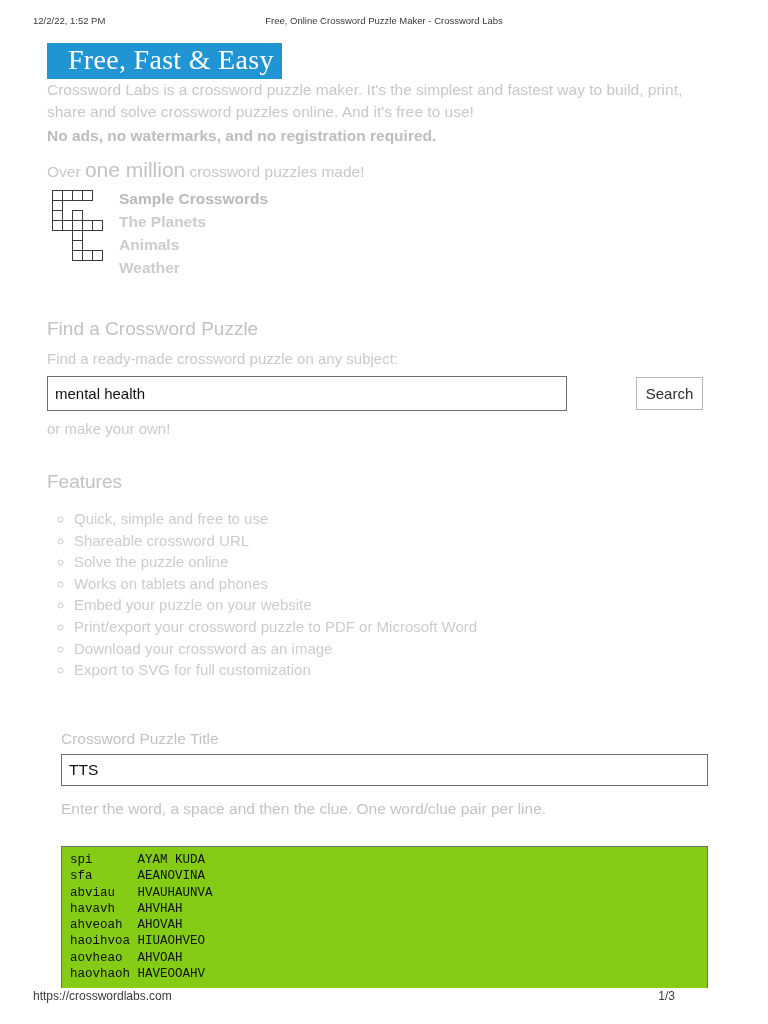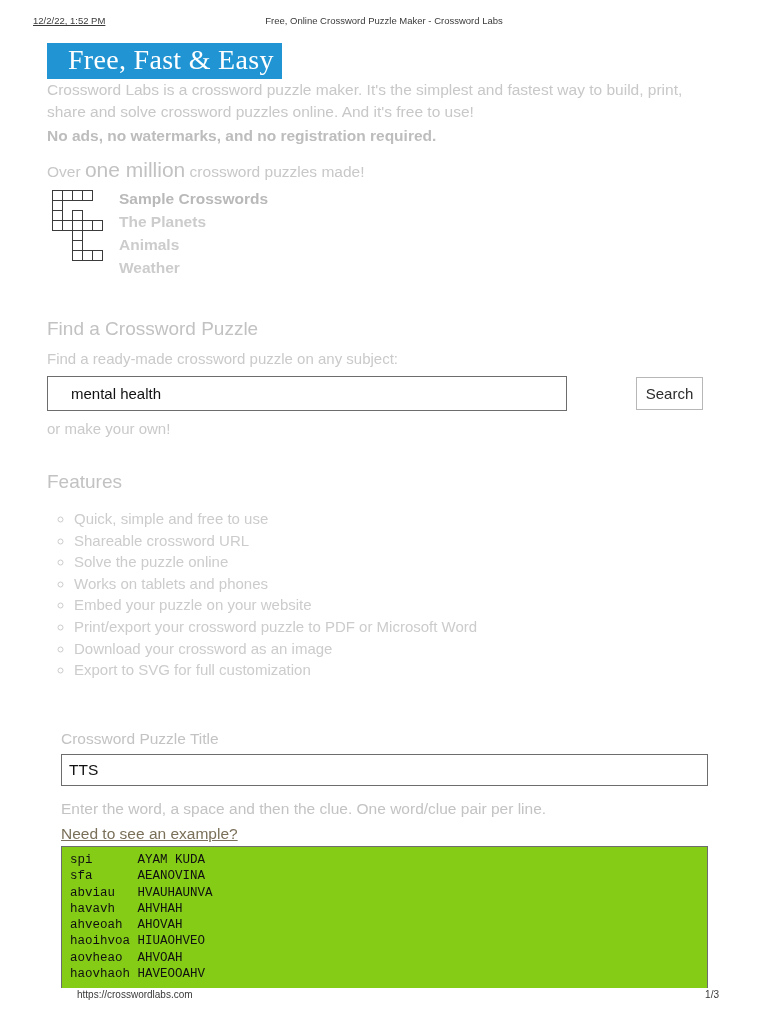--- a/index.html
+++ b/index.html
@@ -27,39 +27,37 @@
     height: 14px;
     font-size: 9.5px;
     color: #3a3a3a;
     font-family: "Liberation Sans", sans-serif;
   }
   .print-header .ph-date {
     position: absolute;
     left: 33px;
     top: 0;
     white-space: nowrap;
-    text-decoration: underline;
   }
   .print-header .ph-title {
     position: absolute;
     left: 0;
     top: 0;
     width: 768px;
     text-align: center;
     white-space: nowrap;
   }
   .print-footer {
     position: absolute;
     bottom: 21px;
     left: 0;
     width: 708px;
     height: 14px;
-    font-size: 10px;
+    font-size: 12px;
     color: #3a3a3a;
-    margin-left: 44px;
   }
   .print-footer .pf-url {
     position: absolute;
     left: 33px;
     top: 0;
     white-space: nowrap;
   }
   .print-footer .pf-page {
     position: absolute;
     right: 33px;
@@ -198,21 +196,21 @@
     left: 0;
     top: 0;
     width: 520px;
     height: 35px;
     box-sizing: border-box;
     border: 1px solid #6d6d6d;
     background: #ffffff;
     font-family: "Liberation Sans", sans-serif;
     font-size: 15px;
     color: #111111;
-    padding: 0 23px;
+    padding: 0 7px;
     outline: none;
     border-radius: 0;
   }
   .search-button {
     position: absolute;
     left: 589px;
     top: 1px;
     width: 67px;
     height: 33px;
     box-sizing: border-box;
@@ -387,21 +385,20 @@
       <li>Embed your puzzle on your website</li>
       <li>Print/export your crossword puzzle to PDF or Microsoft Word</li>
       <li>Download your crossword as an image</li>
       <li>Export to SVG for full customization</li>
     </ul>
 
   <div class="form-label">Crossword Puzzle Title</div>
   <input class="title-input" type="text" value="TTS" style="">
 
   <div class="form-hint">Enter the word, a space and then the clue. One word/clue pair per line.</div>
-  <a class="example-link" href="#">Need to see an example?</a>
 
   <div class="words-area">
     <pre>spi      AYAM KUDA
 sfa      AEANOVINA
 abviau   HVAUHAUNVA
 havavh   AHVHAH
 ahveoah  AHOVAH
 haoihvoa HIUAOHVEO
 aovheao  AHVOAH
 haovhaoh HAVEOOAHV</pre>

